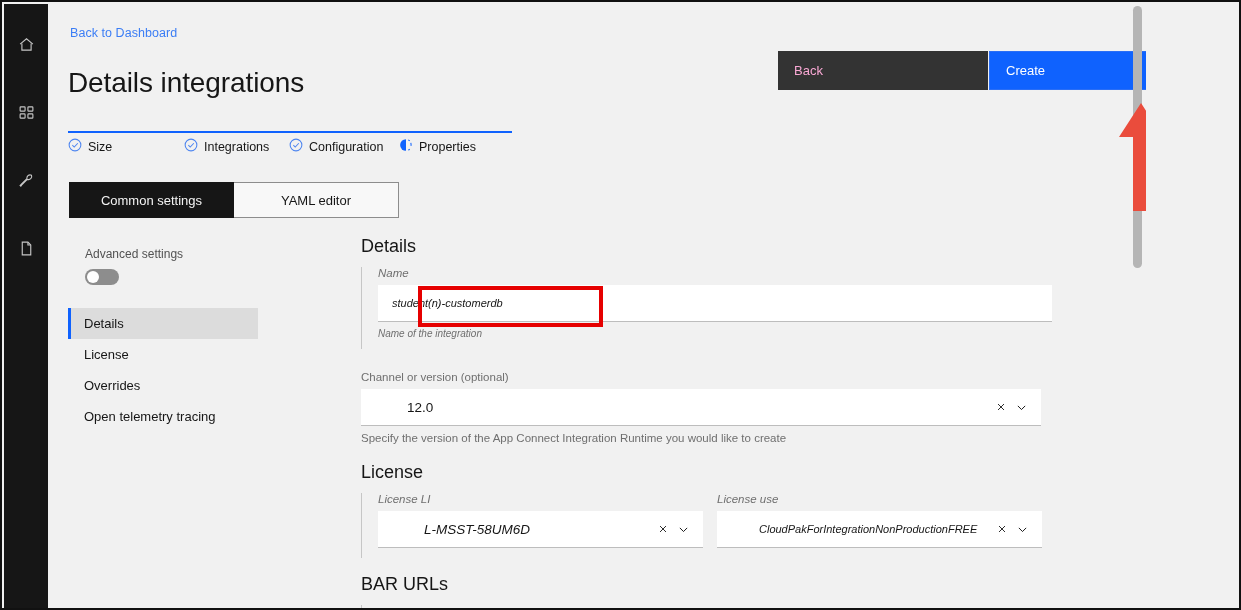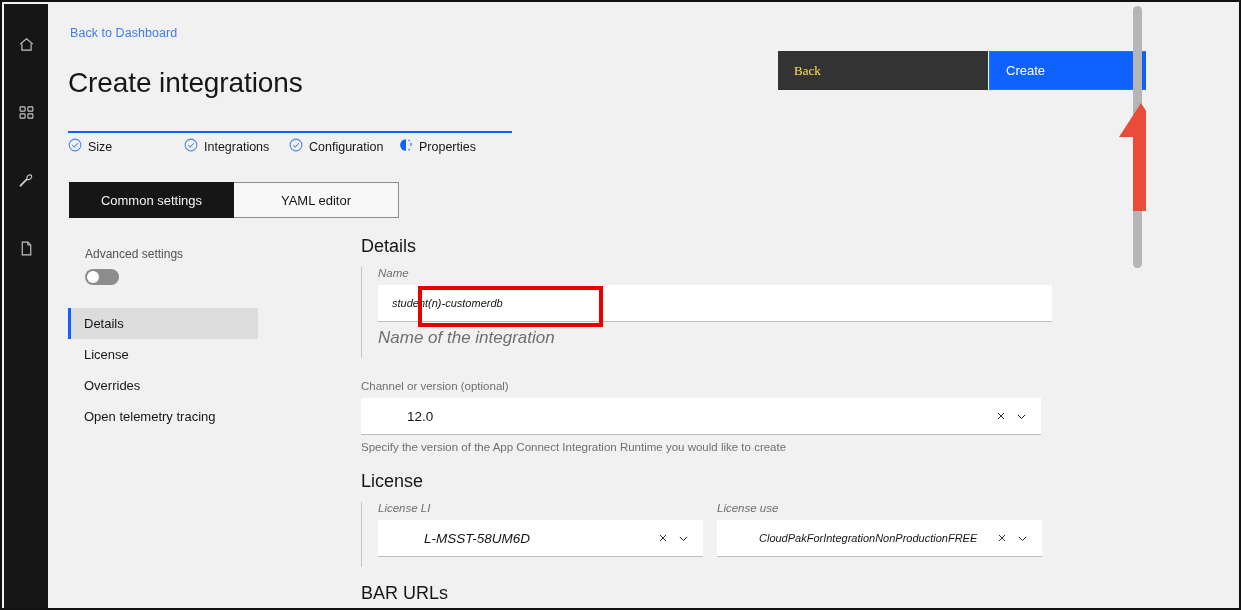--- a/index.html
+++ b/index.html
@@ -118,22 +118,21 @@
     padding-left: 16px;
     font-size: 13px;
     cursor: pointer;
     border: none;
     font-family: "Liberation Sans", sans-serif;
   }
   #btn-back {
     left: 730px;
     width: 210px;
     background: #333333;
-    color: #fde047;
-    font-family: Liberation Serif, serif;
+    color: #f9a8d4;
   }
   #btn-create {
     left: 941px;
     width: 209px;
     background: #0f62fe;
     color: #ffffff;
     border: 1px solid #2a6ef5;
   }
 
   
@@ -266,21 +265,21 @@
     border-left: 1px solid #c6c6c6;
     padding-bottom: 10px;
     font-style: italic;
   }
   .field-label {
     font-size: 11.5px;
     color: #6f6f6f;
     margin-bottom: 6px;
   }
   .field-helper {
-    font-size: 17px;
+    font-size: 10px;
     color: #6f6f6f;
     margin-top: 6px;
   }
   .text-input {
     box-sizing: border-box;
     height: 37px;
     background: #ffffff;
     border: none;
     border-bottom: 1px solid #bdbdbd;
     display: flex;
@@ -395,21 +394,21 @@
             <path d="M14 3v4h4"></path>
         </svg>
       </span>
     </div>
   </div>
 
   <div id="main">
 
     <div id="back-to-dashboard">Back to Dashboard</div>
 
-    <h1 id="page-title">Create integrations</h1>
+    <h1 id="page-title">Details integrations</h1>
 
 
     <button class="hdr-btn" id="btn-back">Back</button>
     <button class="hdr-btn" id="btn-create">Create</button>
 
     <div id="steps-rule"></div>
     <div id="steps">
 
       <div class="step" style="left:0px;">
         <span class="step-icon">

